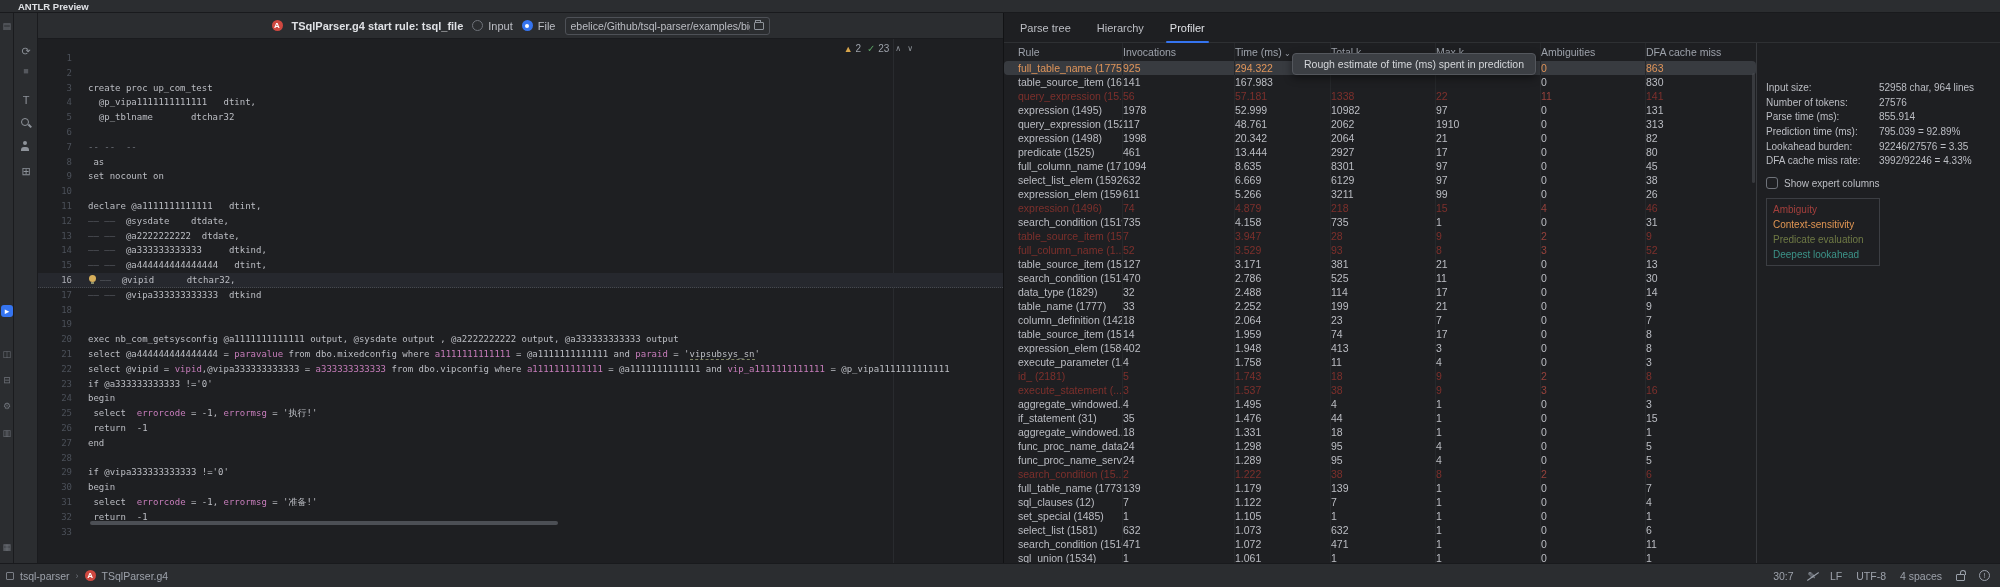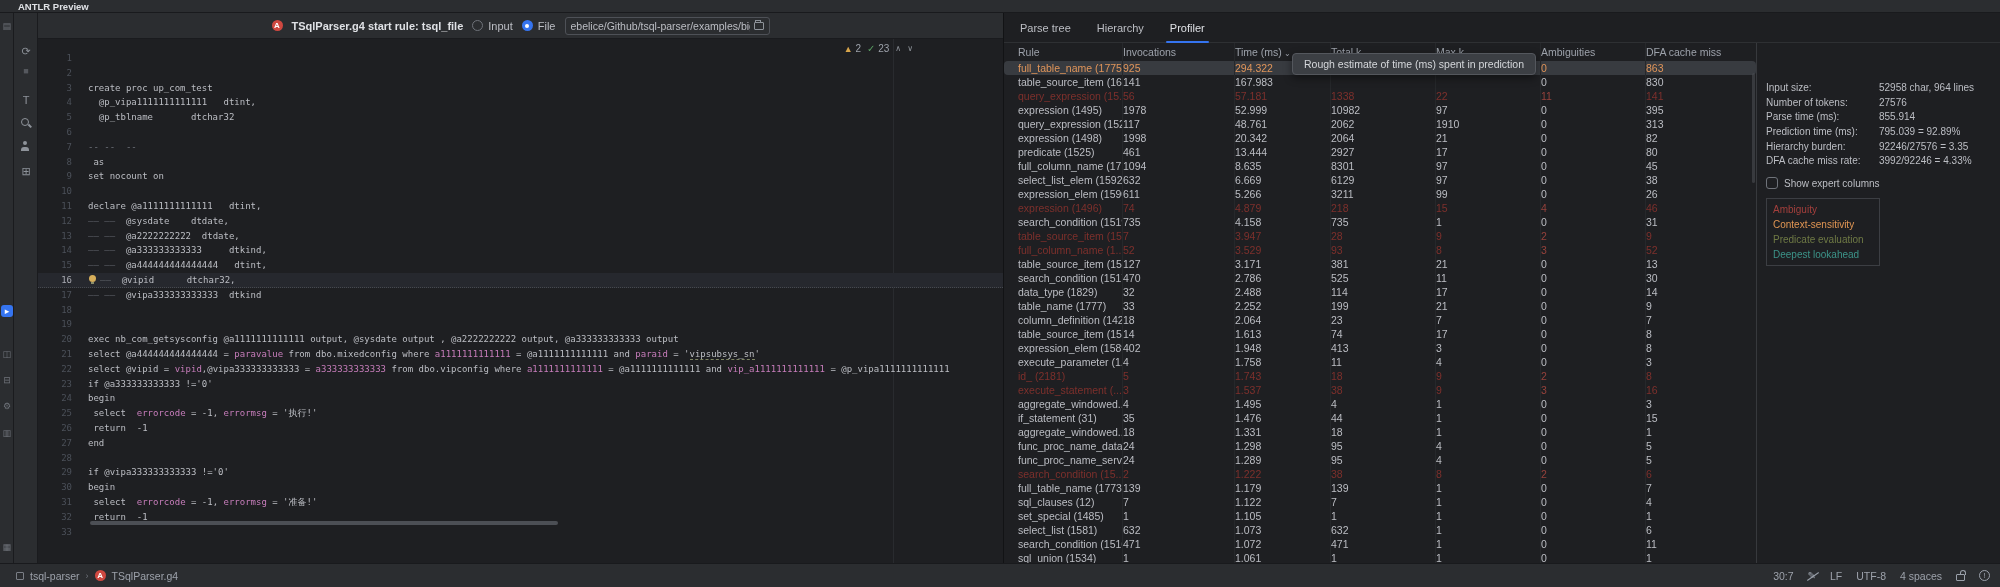--- a/index.html
+++ b/index.html
@@ -104,21 +104,21 @@
   .statszone { flex:1; border-left:1px solid #37393d; padding:38px 0 0 9px; font-size:10px; }
   .stat { display:flex; height:14.7px; line-height:14.7px; }
   .stat .lab { width:113px; flex:none; }
   .cbrow { display:flex; align-items:center; gap:6px; margin-top:6px; height:16px; }
   .cbox { width:12px; height:12px; border:1px solid #6f737a; border-radius:3px; }
   .legend { margin-top:7px; width:114px; border:1px solid #3c3e43; padding:3px 6px; }
   .legend div { height:15px; line-height:15px; white-space:nowrap; }
 
   
   .bottombar { height:24px; background:#2b2d30; border-top:1px solid #191a1d;
-    display:flex; align-items:center; font-size:10.5px; color:#9da2ab; padding:0 10px 0 16px;gap:8px; }
+    display:flex; align-items:center; font-size:10.5px; color:#9da2ab; padding:0 10px 0 6px;gap:8px; }
   .crumbs { display:flex; align-items:center; gap:6px; flex:1; }
   .mod-ic { width:8px; height:8px; border:1px solid #7a7e85; border-radius:1px; }
   .crumb-sep { color:#6f737a; font-size:9px; }
   .sb-right { display:flex; align-items:center; gap:14px; }
   .noedit { position:relative; color:#9aa0aa; font-size:10px; }
   .noedit::after { content:""; position:absolute; left:-2px; top:6px; width:14px; height:1px;
     background:#9aa0aa; transform:rotate(-35deg); }
   .lockic { width:9px; height:7px; border:1px solid #9aa0aa; border-radius:1px; position:relative; margin-top:4px; }
   .lockic::before { content:""; position:absolute; top:-5px; left:3px; width:4px; height:4px;
     border:1px solid #9aa0aa; border-bottom:none; border-radius:3px 3px 0 0; }
@@ -258,21 +258,21 @@
               <div class="amb">11</div>
               <div>141</div>
             </div>
             <div class="trow ">
               <div>expression (1495)</div>
               <div>1978</div>
               <div>52.999</div>
               <div>10982</div>
               <div>97</div>
               <div class="amb">0</div>
-              <div>395</div>
+              <div>131</div>
             </div>
             <div class="trow ">
               <div>query_expression (1527)</div>
               <div>117</div>
               <div>48.761</div>
               <div>2062</div>
               <div>1910</div>
               <div class="amb">0</div>
               <div>313</div>
             </div>
@@ -398,21 +398,21 @@
               <div>18</div>
               <div>2.064</div>
               <div>23</div>
               <div>7</div>
               <div class="amb">0</div>
               <div>7</div>
             </div>
             <div class="trow ">
               <div>table_source_item (15...</div>
               <div>14</div>
-              <div>1.613</div>
+              <div>1.959</div>
               <div>74</div>
               <div>17</div>
               <div class="amb">0</div>
               <div>8</div>
             </div>
             <div class="trow ">
               <div>expression_elem (1589)</div>
               <div>402</div>
               <div>1.948</div>
               <div>413</div>
@@ -570,21 +570,21 @@
             </div>
             <div class="stat">
               <span class="lab">Parse time (ms):</span>
               <span>855.914</span>
             </div>
             <div class="stat">
               <span class="lab">Prediction time (ms):</span>
               <span>795.039 = 92.89%</span>
             </div>
             <div class="stat">
-              <span class="lab">Hierarchy burden:</span>
+              <span class="lab">Lookahead burden:</span>
               <span>92246/27576 = 3.35</span>
             </div>
             <div class="stat">
               <span class="lab">DFA cache miss rate:</span>
               <span>3992/92246 = 4.33%</span>
             </div>
           </div>
         <div class="cbrow">
           <span class="cbox"></span>
           <span>Show expert columns</span>

